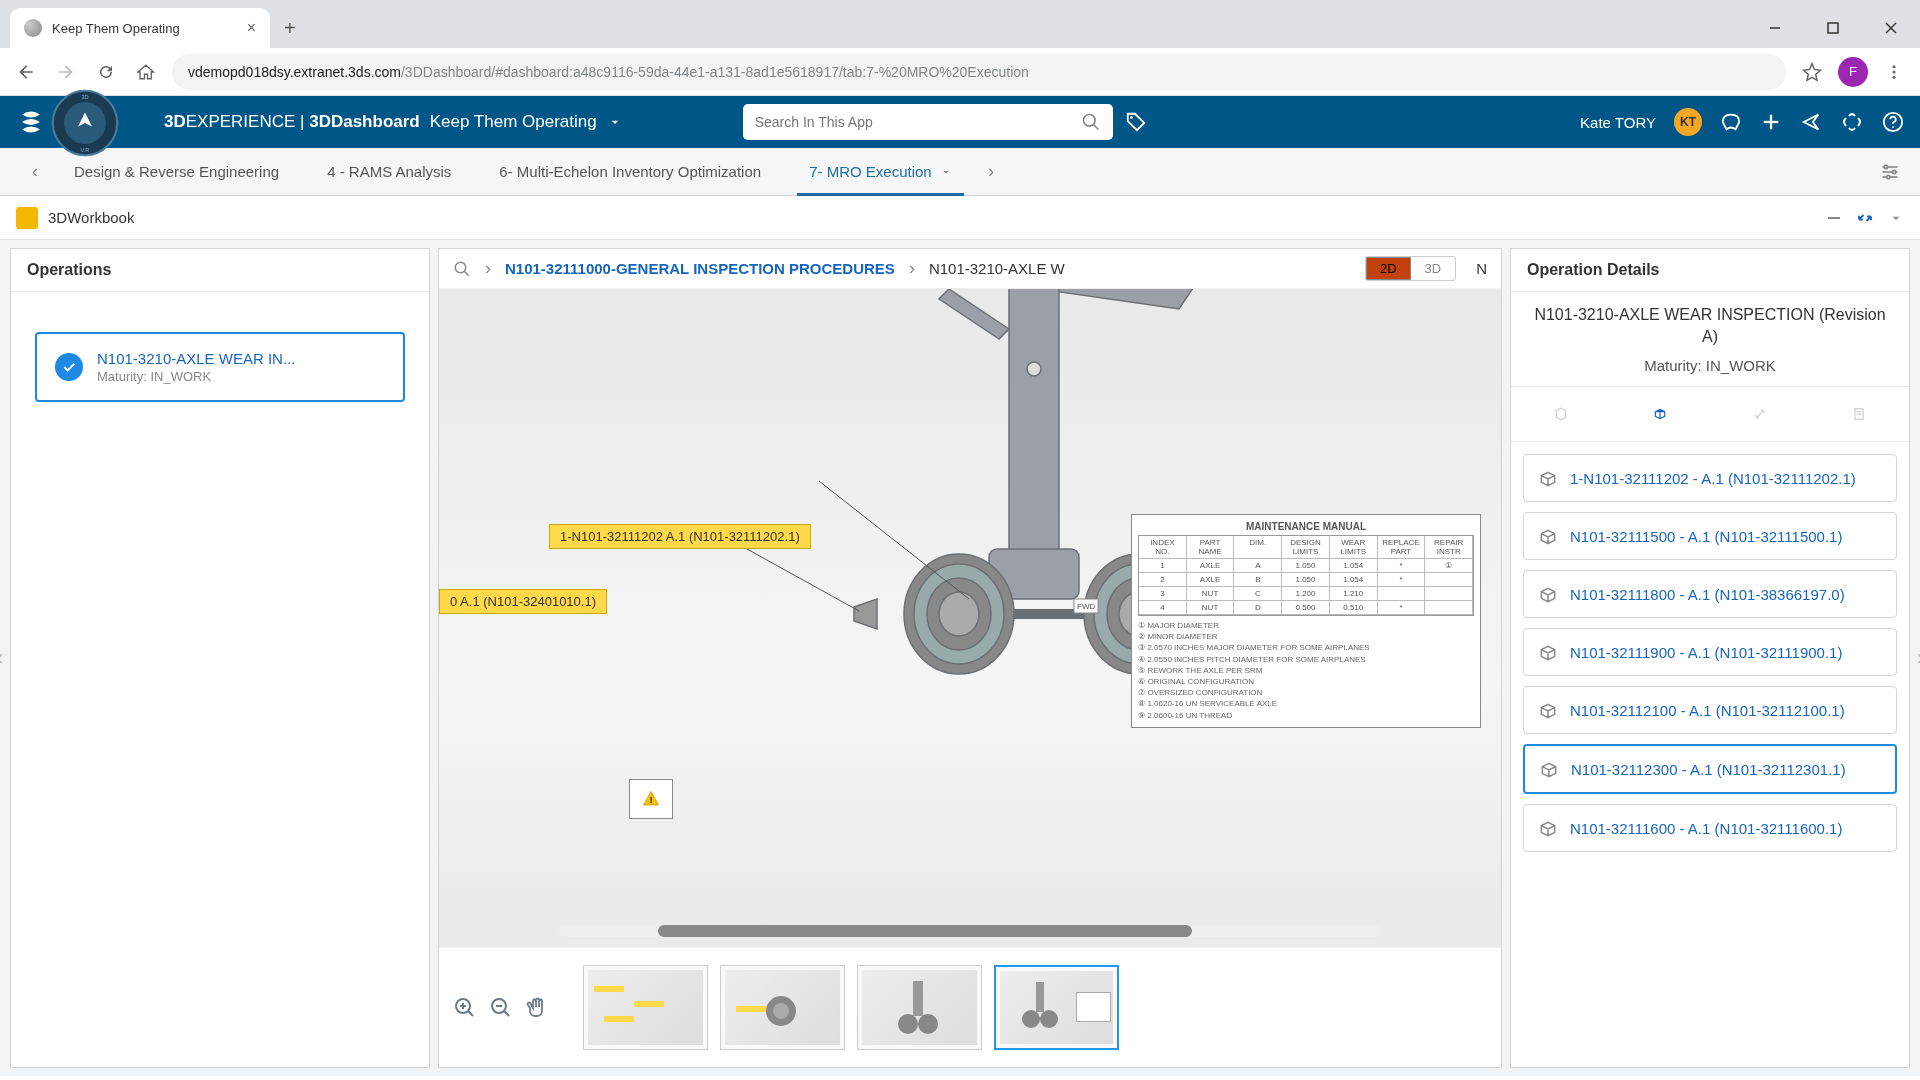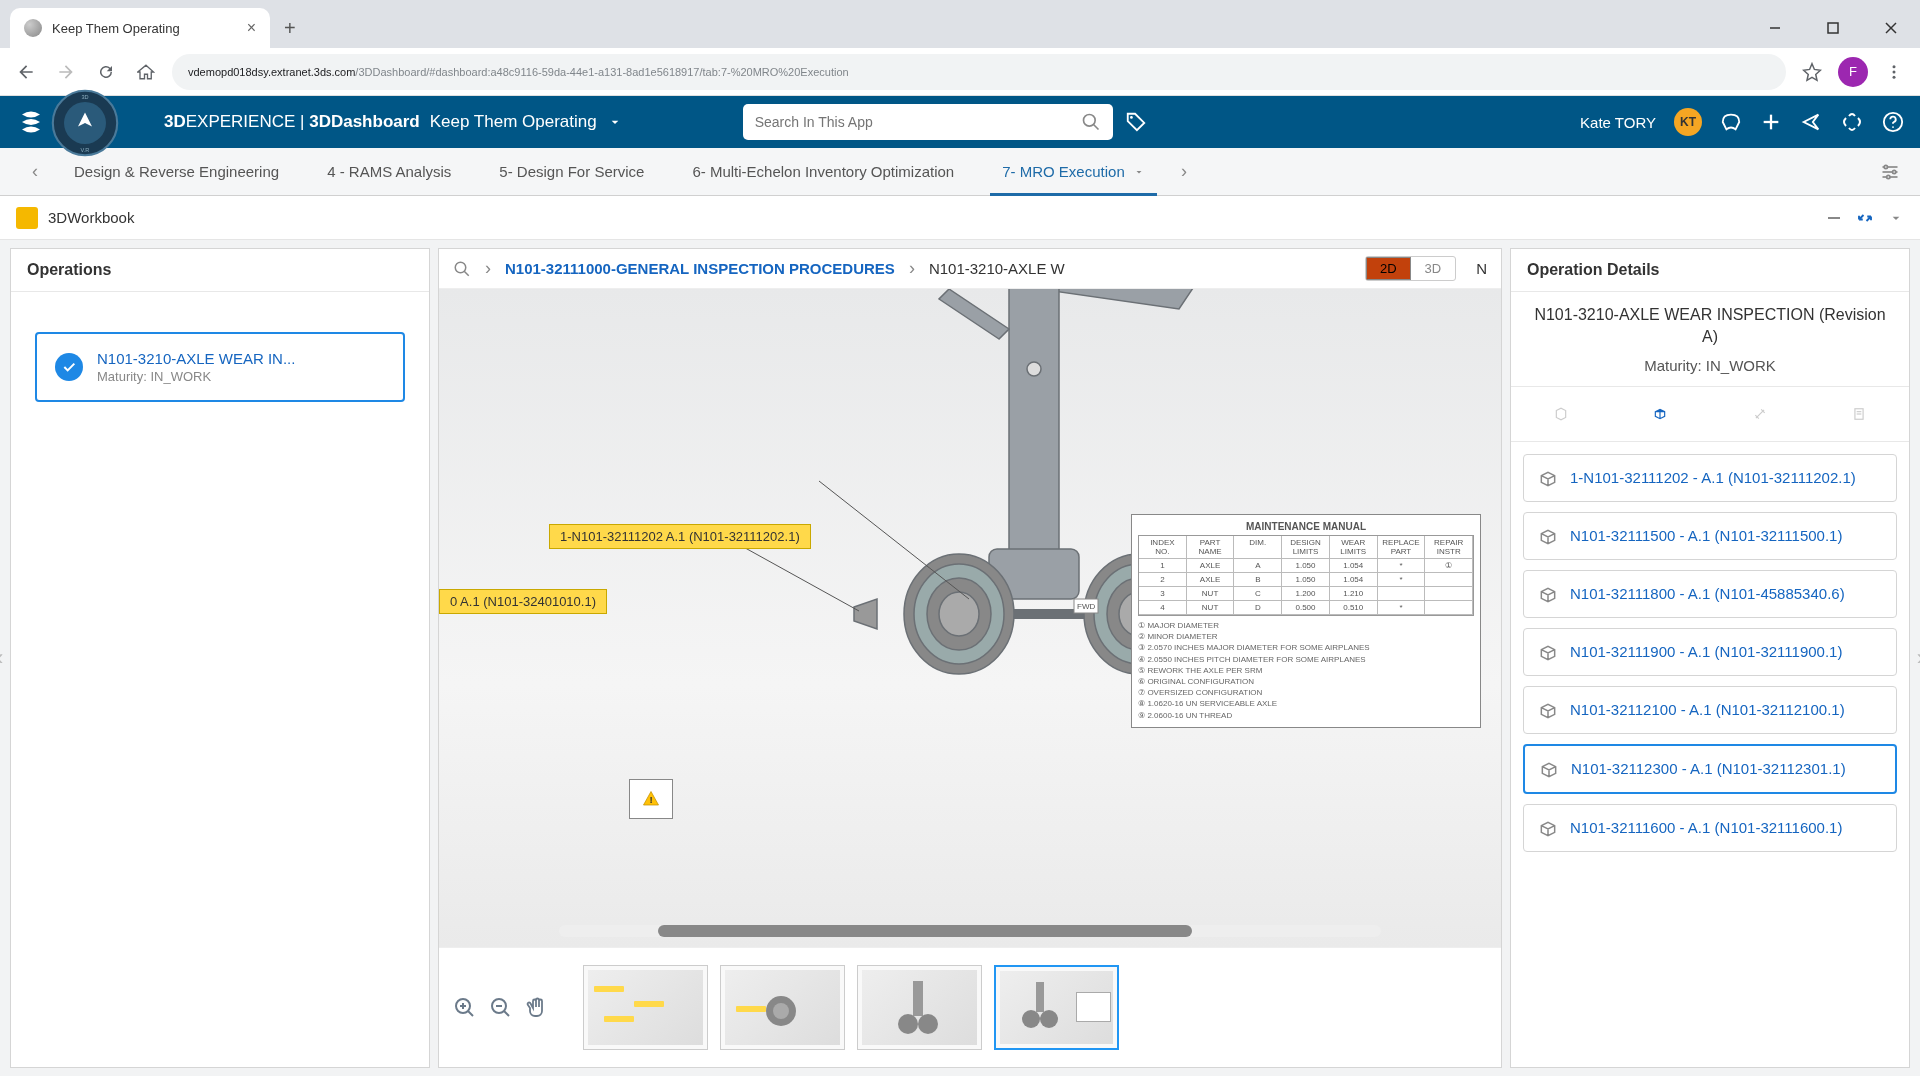--- a/index.html
+++ b/index.html
@@ -11,21 +11,21 @@
 .tab-favicon { width: 18px; height: 18px; background: radial-gradient(circle at 30% 30%, #ccc, #888); border-radius: 50%; }
 .tab-title { font-size: 13px; color: #333; flex: 1; }
 .tab-close { color: #666; font-size: 16px; cursor: pointer; }
 .new-tab { color: #555; font-size: 20px; padding: 0 14px; height: 40px; display: flex; align-items: center; cursor: pointer; }
 .win-controls { margin-left: auto; display: flex; }
 .win-btn { width: 58px; height: 40px; display: flex; align-items: center; justify-content: center; color: #333; cursor: pointer; }
 
 .addr-bar { background: #fff; height: 48px; display: flex; align-items: center; padding: 0 12px; gap: 12px; border-bottom: 1px solid #e0e0e0; }
 .nav-icon { width: 28px; height: 28px; display: flex; align-items: center; justify-content: center; color: #5f6368; cursor: pointer; border-radius: 50%; }
 .nav-icon.disabled { color: #bbb; }
-.url-field { flex: 1; background: #f1f3f4; border-radius: 20px; height: 36px; display: flex; align-items: center; padding: 0 16px; font-size: 11px; color: #202124; }
+.url-field { flex: 1; background: #f1f3f4; border-radius: 20px; height: 36px; display: flex; align-items: center; padding: 0 16px; font-size: 14px; color: #202124; }
 .url-host { color: #202124; }
 .url-path { color: #80868b; }
 .avatar-circle { width: 30px; height: 30px; border-radius: 50%; background: #9c27b0; color: #fff; display: flex; align-items: center; justify-content: center; font-size: 13px; font-weight: 500; }
 
 
 .app-header { background: #005686; height: 52px; display: flex; align-items: center; padding: 0 16px; color: #fff; position: relative; }
 .ds-logo { width: 30px; height: 30px; margin-right: 8px; }
 .compass { width: 70px; height: 70px; position: absolute; left: 50px; top: -8px; z-index: 10; }
 .app-title-wrap { margin-left: 110px; display: flex; align-items: center; gap: 10px; }
 .app-title { font-size: 17px; }
@@ -102,21 +102,21 @@
 
 
 .details-panel { width: 400px; background: #fff; border: 1px solid #d5d5d5; display: flex; flex-direction: column; overflow: hidden; }
 .detail-block { padding: 12px 18px; border-bottom: 1px solid #e8e8e8; text-align: center; }
 .detail-title { font-size: 16px; color: #333; line-height: 1.4; }
 .detail-maturity { font-size: 15px; color: #555; margin-top: 8px; }
 .detail-tabs { display: flex; justify-content: space-around; padding: 14px 0; border-bottom: 1px solid #e8e8e8; }
 .dtab { color: #ccc; cursor: pointer; padding: 6px; }
 .dtab.active { color: #1565c0; }
 .detail-list { flex: 1; overflow-y: auto; padding: 12px; }
-.dl-item { border: 1px solid #d5d5d5; border-radius: 4px; padding: 12px 14px; margin-bottom: 10px; display: flex; gap: 12px; align-items: center; cursor: pointer; }
+.dl-item { border: 1px solid #d5d5d5; border-radius: 4px; padding: 12px 14px; margin-bottom: 10px; display: flex; gap: 12px; align-items: flex-end; cursor: pointer; }
 .dl-item.selected { border: 2px solid #1e88e5; }
 .dl-icon { color: #888; flex-shrink: 0; margin-top: 2px; }
 .dl-text { color: #1565c0; font-size: 15px; line-height: 1.4; }
 
 .hscroll { height: 12px; background: #eee; margin: 0 60px 4px; border-radius: 6px; position: relative; }
 .hscroll-thumb { position: absolute; left: 12%; width: 65%; height: 100%; background: #888; border-radius: 6px; }
 </style>
 </head>
 <body>
 
@@ -237,21 +237,20 @@
         <path d="M9 9a3 3 0 1 1 4 3l-1 1v1" fill="none" stroke="currentColor" stroke-width="2"></path>
         <circle cx="12" cy="17.5" r="1" fill="currentColor"></circle>
       </svg>
   </div>
 </div>
 
 <div class="tabs-bar">
   <div class="tab-arrow">‹</div>
   <div class="app-tab">Design &amp; Reverse Engineering</div>
   <div class="app-tab">4 - RAMS Analysis</div>
-  <div class="app-tab">5- Design For Service</div>
   <div class="app-tab">6- Multi-Echelon Inventory Optimization</div>
   <div class="app-tab active"><span>7- MRO Execution</span>&nbsp;&nbsp;<svg width="12" height="12" viewBox="0 0 24 24" style="color:#888">
         <path d="M7 10l5 5 5-5z" fill="currentColor"></path>
       </svg></div>
   <div class="tab-arrow">›</div>
   <svg class="tab-settings" width="20" height="20" viewBox="0 0 24 24">
       <line x1="3" y1="6" x2="21" y2="6" stroke="currentColor" stroke-width="2"></line>
       <line x1="3" y1="12" x2="21" y2="12" stroke="currentColor" stroke-width="2"></line>
       <line x1="3" y1="18" x2="21" y2="18" stroke="currentColor" stroke-width="2"></line>
       <circle cx="7" cy="6" r="2" fill="#f5f6f7" stroke="currentColor" stroke-width="2"></circle>
@@ -494,21 +493,21 @@
         <div class="dl-item">
           <svg class="dl-icon" width="20" height="20" viewBox="0 0 24 24">
             <path d="M4 8 L12 4 L20 8 L20 16 L12 20 L4 16 Z M4 8 L12 12 L20 8 M12 12 L12 20" fill="none" stroke="currentColor" stroke-width="1.8"></path>
           </svg>
           <div class="dl-text">N101-32111500 - A.1 (N101-32111500.1)</div>
         </div>
         <div class="dl-item">
           <svg class="dl-icon" width="20" height="20" viewBox="0 0 24 24">
             <path d="M4 8 L12 4 L20 8 L20 16 L12 20 L4 16 Z M4 8 L12 12 L20 8 M12 12 L12 20" fill="none" stroke="currentColor" stroke-width="1.8"></path>
           </svg>
-          <div class="dl-text">N101-32111800 - A.1 (N101-45885340.6)</div>
+          <div class="dl-text">N101-32111800 - A.1 (N101-38366197.0)</div>
         </div>
         <div class="dl-item">
           <svg class="dl-icon" width="20" height="20" viewBox="0 0 24 24">
             <path d="M4 8 L12 4 L20 8 L20 16 L12 20 L4 16 Z M4 8 L12 12 L20 8 M12 12 L12 20" fill="none" stroke="currentColor" stroke-width="1.8"></path>
           </svg>
           <div class="dl-text">N101-32111900 - A.1 (N101-32111900.1)</div>
         </div>
         <div class="dl-item">
           <svg class="dl-icon" width="20" height="20" viewBox="0 0 24 24">
             <path d="M4 8 L12 4 L20 8 L20 16 L12 20 L4 16 Z M4 8 L12 12 L20 8 M12 12 L12 20" fill="none" stroke="currentColor" stroke-width="1.8"></path>

